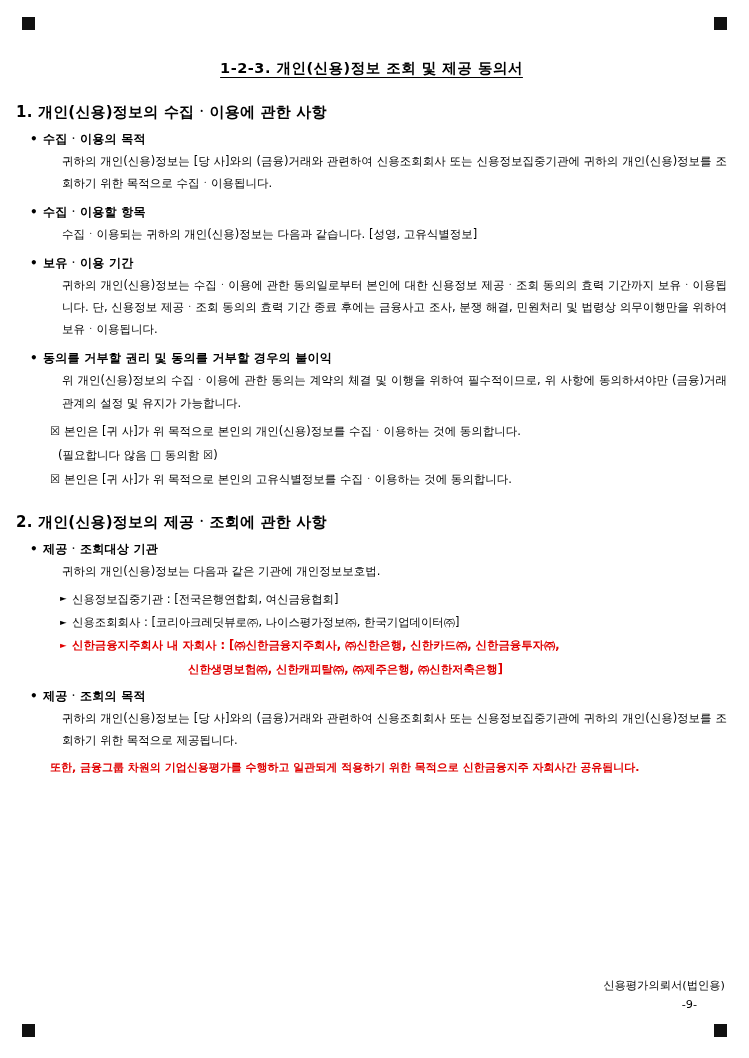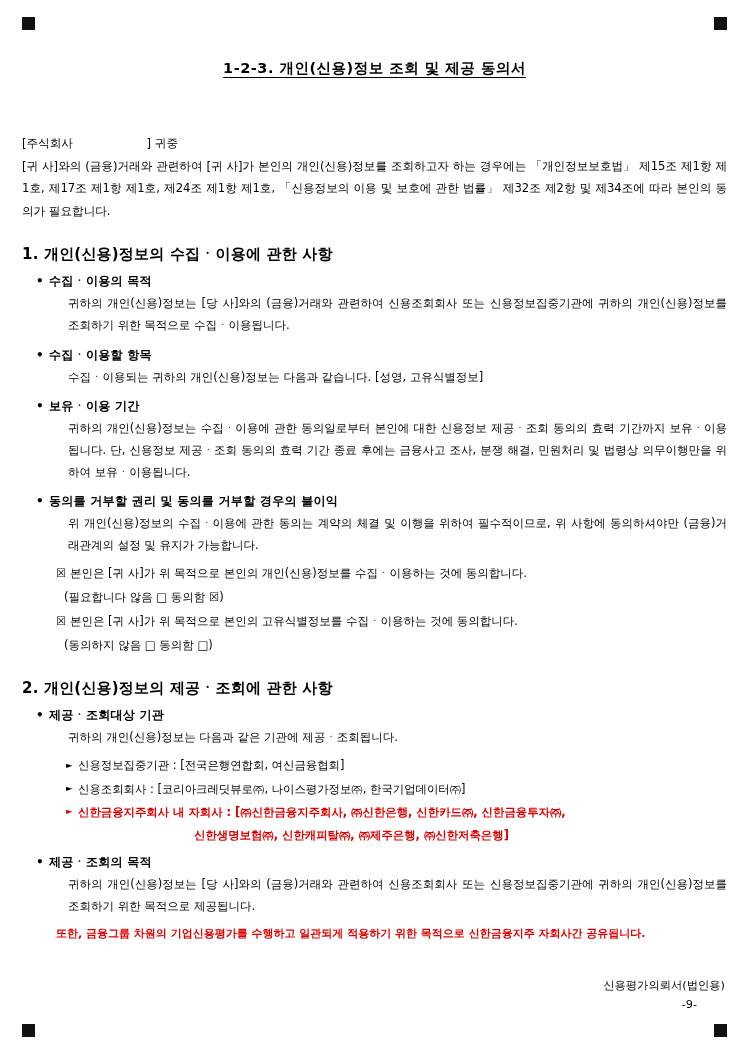--- a/index.html
+++ b/index.html
@@ -25,21 +25,21 @@
     height: 13px;
     background: #111;
   }
   .corner.tl { left: 22px; top: 17px; }
   .corner.tr { right: 22px; top: 17px; }
   .corner.bl { left: 22px; bottom: 21px; }
   .corner.br { right: 22px; bottom: 21px; }
 
   .content {
     position: absolute;
-    left: 22px;
+    left: 16px;
     right: 22px;
     top: 45px;
   }
 
   .doc-title {
     text-align: center;
     font-size: 14.5px;
     font-weight: bold;
     letter-spacing: 0.5px;
     text-decoration: underline;
@@ -155,48 +155,43 @@
 
   <div class="corner tl"></div>
   <div class="corner tr"></div>
   <div class="corner bl"></div>
   <div class="corner br"></div>
 
   <div class="content">
 
     <div class="doc-title">1-2-3. 개인(신용)정보 조회 및 제공 동의서</div>
 
-    <div class="intro">
-      <div class="company-line">[주식회사                    ] 귀중</div>
-      <div>[귀 사]와의 (금융)거래와 관련하여 [귀 사]가 본인의 개인(신용)정보를 조회하고자 하는 경우에는 「개인정보보호법」 제15조 제1항 제1호, 제17조 제1항 제1호, 제24조 제1항 제1호, 「신용정보의 이용 및 보호에 관한 법률」 제32조 제2항 및 제34조에 따라 본인의 동의가 필요합니다.</div>
-    </div>
 
     <h2 class="section">1. 개인(신용)정보의 수집ㆍ이용에 관한 사항</h2>
 
     <div class="bullet">수집ㆍ이용의 목적</div>
     <div class="para">귀하의 개인(신용)정보는 [당 사]와의 (금융)거래와 관련하여 신용조회회사 또는 신용정보집중기관에 귀하의 개인(신용)정보를 조회하기 위한 목적으로 수집ㆍ이용됩니다.</div>
 
     <div class="bullet">수집ㆍ이용할 항목</div>
     <div class="para">수집ㆍ이용되는 귀하의 개인(신용)정보는 다음과 같습니다. [성영, 고유식별정보]</div>
 
     <div class="bullet">보유ㆍ이용 기간</div>
     <div class="para">귀하의 개인(신용)정보는 수집ㆍ이용에 관한 동의일로부터 본인에 대한 신용정보 제공ㆍ조회 동의의 효력 기간까지 보유ㆍ이용됩니다. 단, 신용정보 제공ㆍ조회 동의의 효력 기간 종료 후에는 금융사고 조사, 분쟁 해결, 민원처리 및 법령상 의무이행만을 위하여 보유ㆍ이용됩니다.</div>
 
     <div class="bullet">동의를 거부할 권리 및 동의를 거부할 경우의 불이익</div>
     <div class="para tight">위 개인(신용)정보의 수집ㆍ이용에 관한 동의는 계약의 체결 및 이행을 위하여 필수적이므로, 위 사항에 동의하셔야만 (금융)거래관계의 설정 및 유지가 가능합니다.</div>
 
     <div class="checkline">☒ 본인은 [귀 사]가 위 목적으로 본인의 개인(신용)정보를 수집ㆍ이용하는 것에 동의합니다.</div>
     <div class="indentline">(필요합니다 않음 □        동의함 ☒)</div>
     <div class="checkline">☒ 본인은 [귀 사]가 위 목적으로 본인의 고유식별정보를 수집ㆍ이용하는 것에 동의합니다.</div>
-    <div class="indentline">(동의하지 않음 □        동의함 □)</div>
 
     <h2 class="section">2. 개인(신용)정보의 제공ㆍ조회에 관한 사항</h2>
 
     <div class="bullet">제공ㆍ조회대상 기관</div>
-    <div class="para tight">귀하의 개인(신용)정보는 다음과 같은 기관에 제공ㆍ조회됩니다.</div>
+    <div class="para tight">귀하의 개인(신용)정보는 다음과 같은 기관에 개인정보보호법.</div>
 
     <div class="arrow-item">신용정보집중기관 : [전국은행연합회, 여신금융협회]</div>
     <div class="arrow-item">신용조회회사 : [코리아크레딧뷰로㈜, 나이스평가정보㈜, 한국기업데이터㈜]</div>
     <div class="arrow-item red">신한금융지주회사 내 자회사 : [㈜신한금융지주회사, ㈜신한은행, 신한카드㈜, 신한금융투자㈜,</div>
     <div class="arrow-cont">신한생명보험㈜, 신한캐피탈㈜, ㈜제주은행, ㈜신한저축은행]</div>
 
     <div class="bullet" style="margin-top:8px;">제공ㆍ조회의 목적</div>
     <div class="para tight">귀하의 개인(신용)정보는 [당 사]와의 (금융)거래와 관련하여 신용조회회사 또는 신용정보집중기관에 귀하의 개인(신용)정보를 조회하기 위한 목적으로 제공됩니다.</div>
     <div class="red-note">또한, 금융그룹 차원의 기업신용평가를 수행하고 일관되게 적용하기 위한 목적으로 신한금융지주 자회사간 공유됩니다.</div>
 

